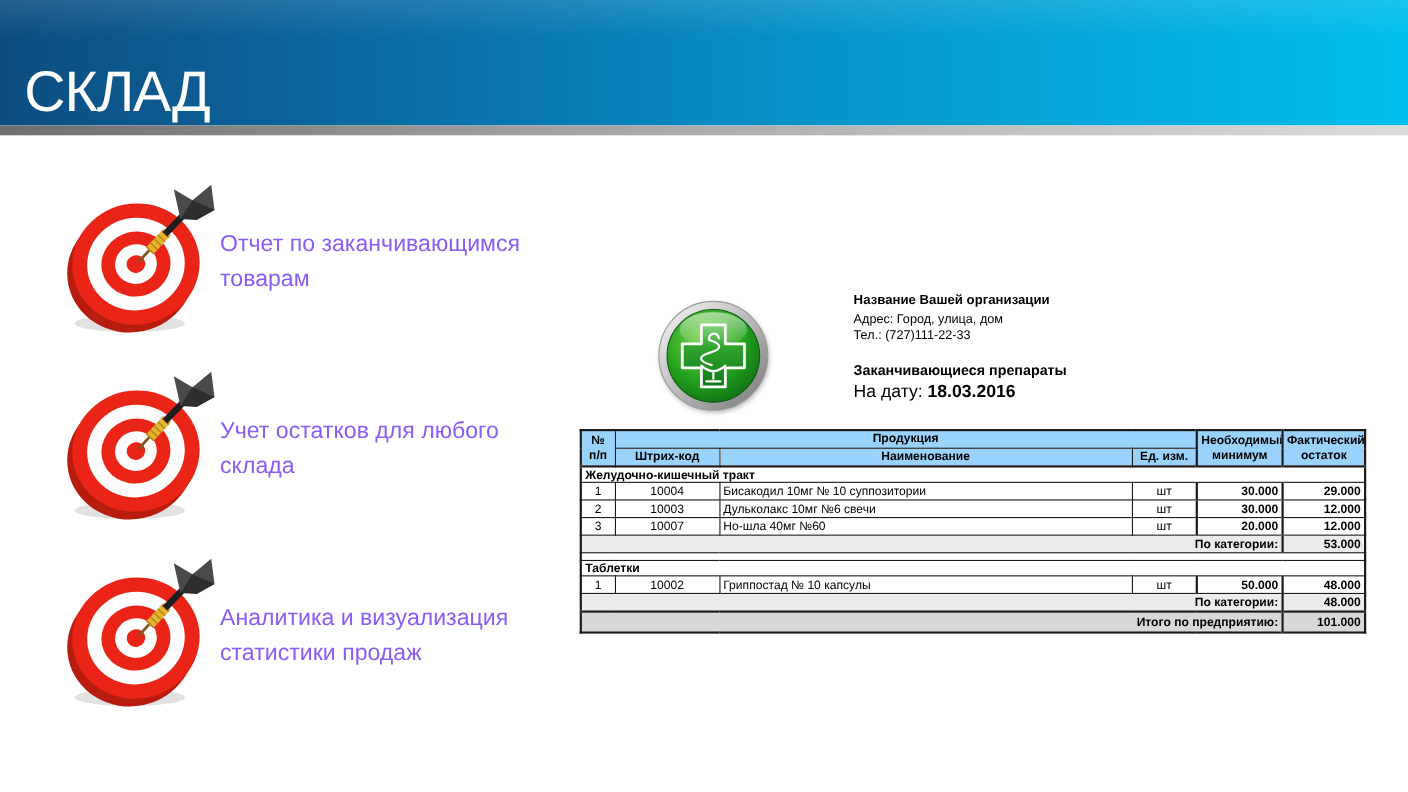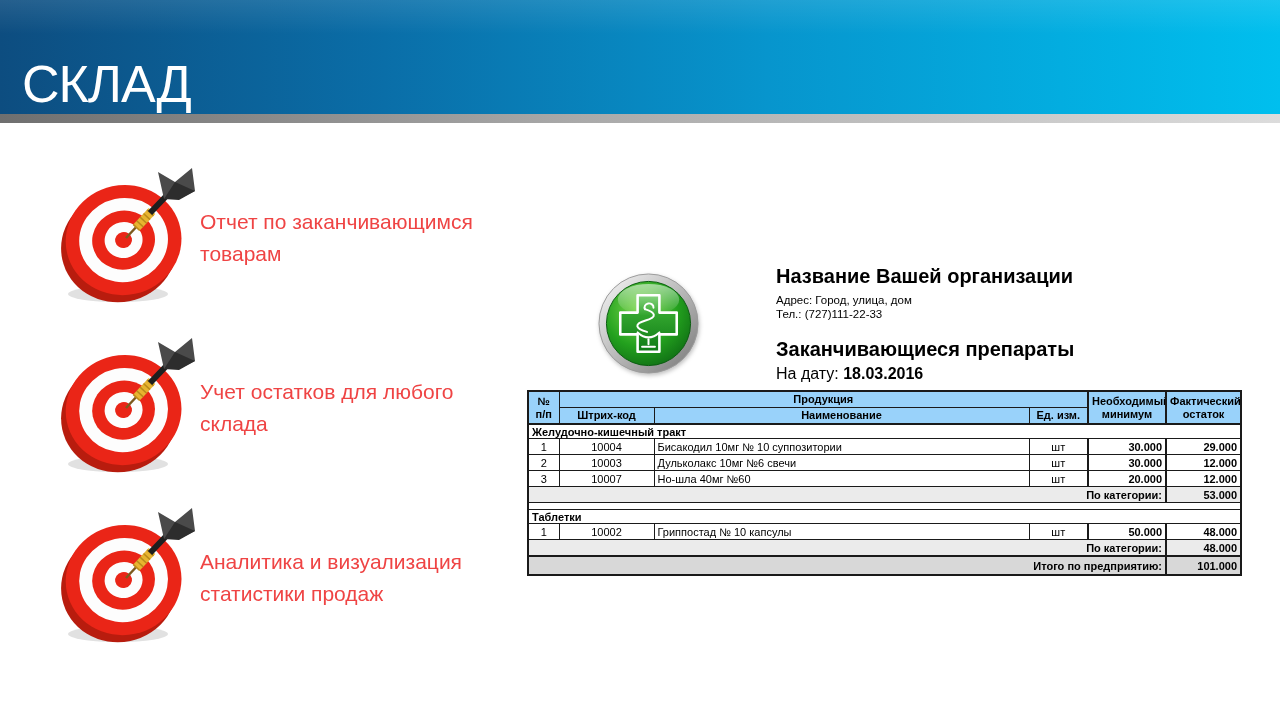--- a/index.html
+++ b/index.html
@@ -11,29 +11,29 @@
           background:linear-gradient(90deg,#0d4d80 0%,#0a6ea8 30%,#0795cd 60%,#00bfee 100%);}
   .banner::after{content:"";position:absolute;inset:0;
           background:linear-gradient(180deg,rgba(255,255,255,.10),rgba(255,255,255,0) 30%);}
   .banner-title{position:absolute;left:22px;top:26px;color:#ffffff;font-size:52px;
           letter-spacing:-1px;line-height:1;z-index:2;margin-top:32px;}
   .gray-bar{position:absolute;left:0;top:114px;width:1280px;height:9px;
           background:linear-gradient(90deg,#6f6f6f 0%,#a9a9a9 45%,#dcdcdc 100%);}
 
   
   .bullet-icon{position:absolute;width:150px;height:140px;}
-  .bullet-text{position:absolute;left:200px;width:300px;font-size:21px;line-height:32px;color:#ef4444;}
+  .bullet-text{position:absolute;left:200px;width:300px;font-size:21px;line-height:32px;color:#8b5cf6;}
 
   
   .pharm-icon{position:absolute;left:597px;top:272px;width:103px;height:103px;
           filter:drop-shadow(1px 2px 2px rgba(0,0,0,.25));}
   .org-block{position:absolute;left:776px;top:265px;width:360px;color:#000;}
-  .org-name{font-size:20px;font-weight:bold;margin-bottom:5px;}
+  .org-name{font-size:12px;font-weight:bold;margin-bottom:5px;}
   .org-line{font-size:11.5px;line-height:14px;}
-  .report-title{font-size:20px;font-weight:bold;margin-top:17px;margin-bottom:4px;}
+  .report-title{font-size:13px;font-weight:bold;margin-top:17px;margin-bottom:4px;}
   .report-date{font-size:16px;}
   .report-date b{font-weight:bold;}
 
   
   table.report{position:absolute;left:527px;top:390px;width:713px;border-collapse:collapse;
           table-layout:fixed;font-size:11px;color:#000;border:2px solid #1a1a1a;}
   table.report th,table.report td{border:1px solid #1a1a1a;padding:0 3px;vertical-align:middle;
           overflow:hidden;white-space:normal;}
   table.report thead th{background:#99d2fa;font-weight:bold;text-align:center;height:15px;line-height:13px;}
   thead{border-bottom:2px solid #1a1a1a;}

